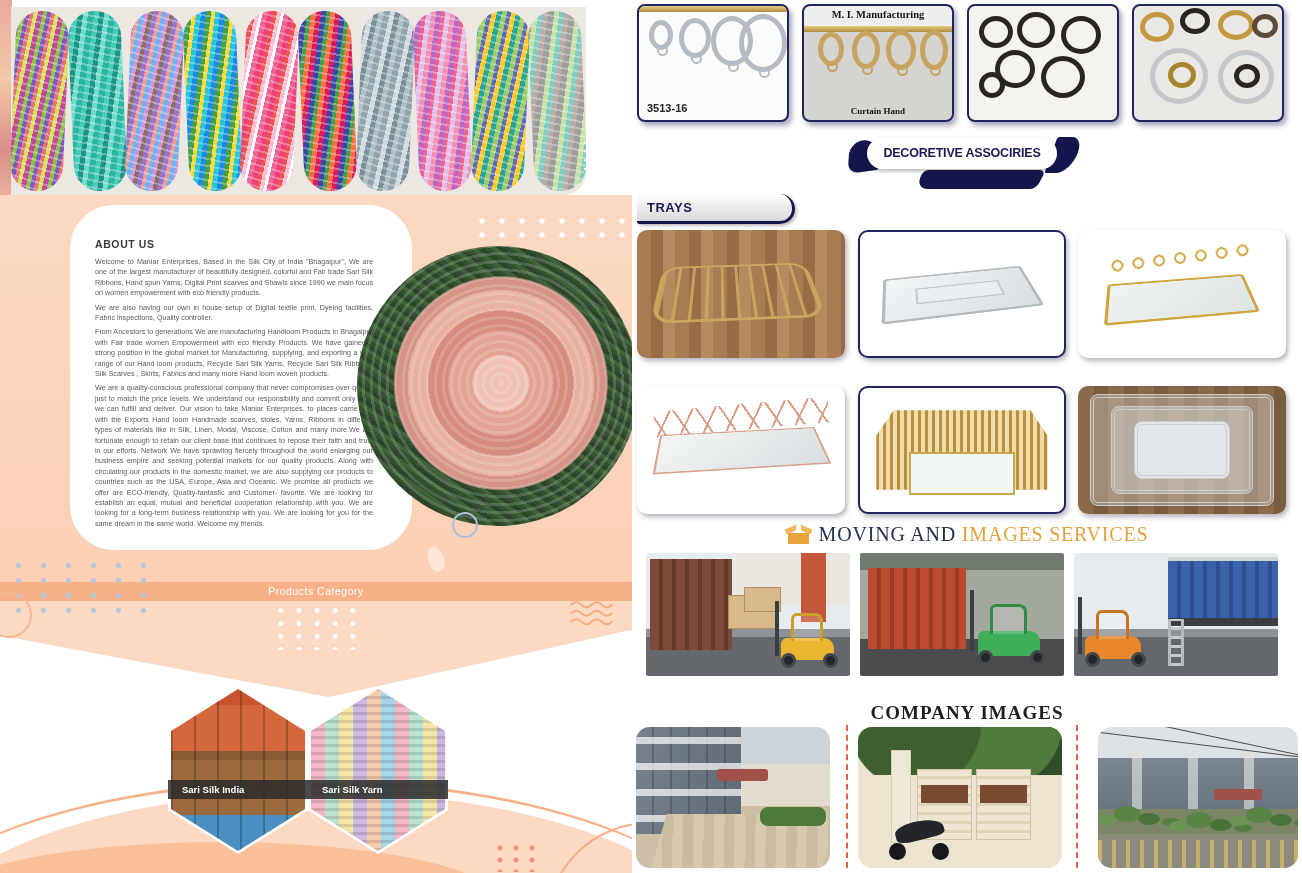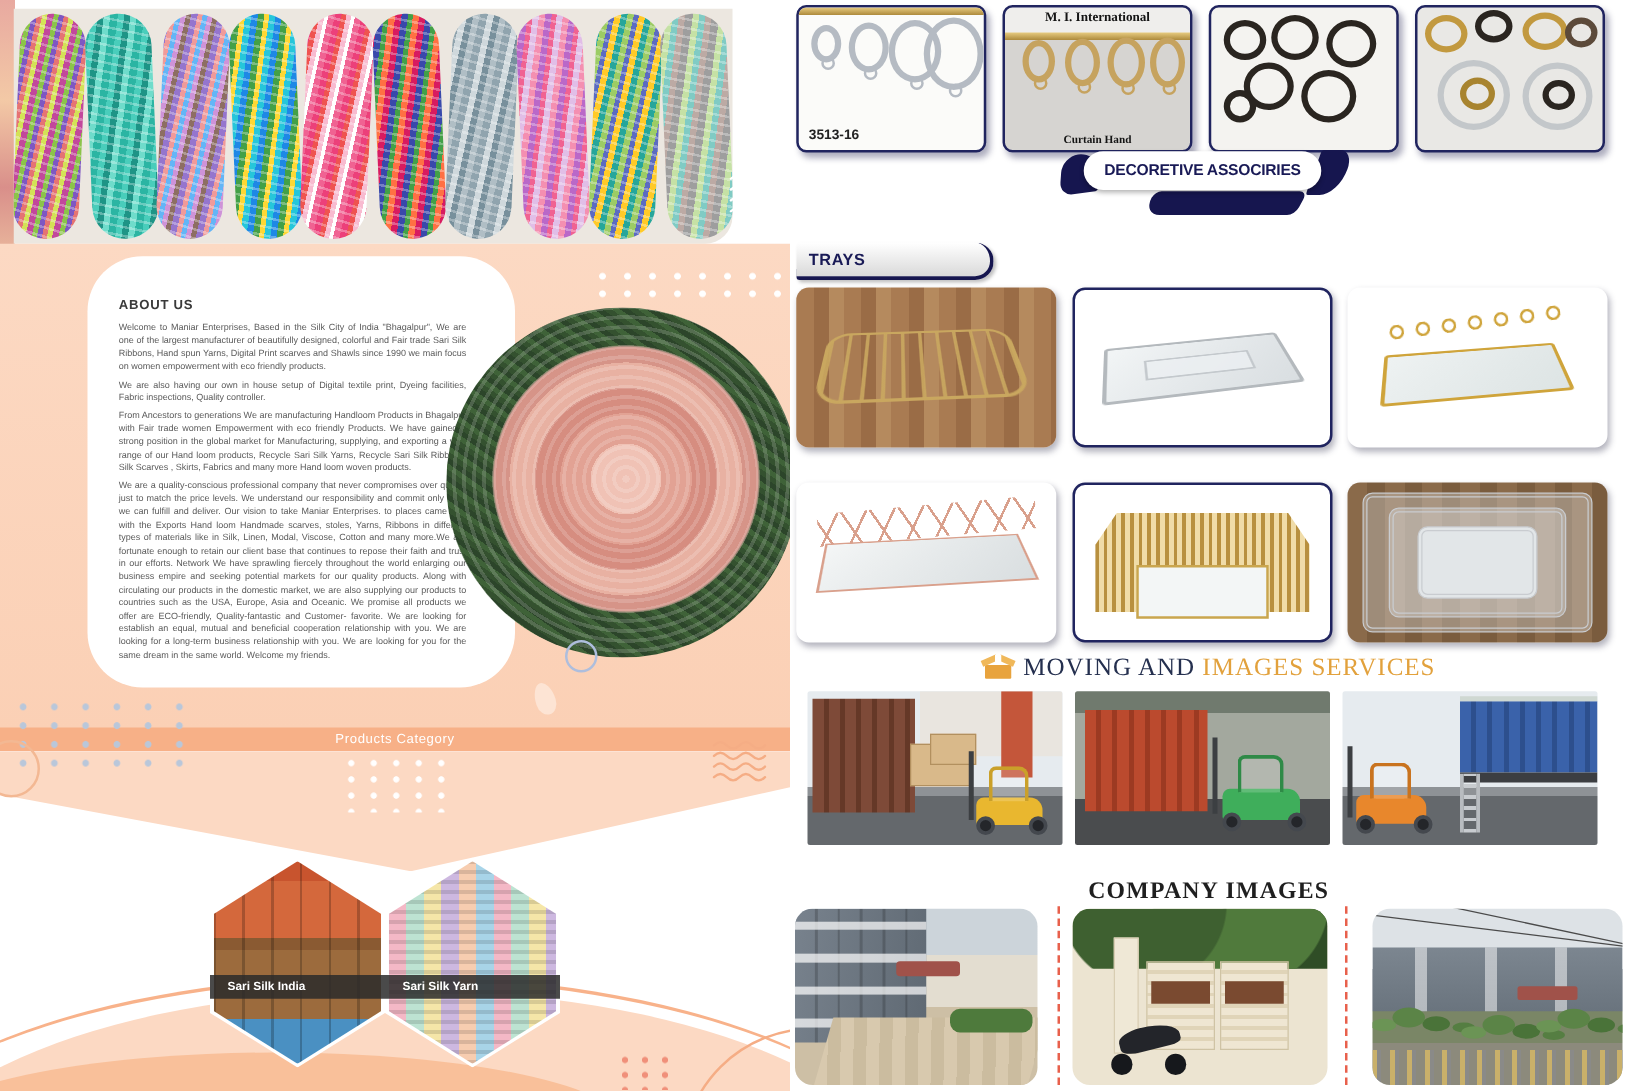--- a/index.html
+++ b/index.html
@@ -120,21 +120,21 @@
   .c3 .ring{color:#2a2520;}
   .c3 .ring::after{display:none;}
   .c4{left:500px;background:#e9e8e5;}
   .c4 .ring::after{display:none;}
   .pcode{position:absolute;left:8px;bottom:6px;font-size:11px;font-weight:bold;color:#222;}
   .pbrand{position:absolute;left:0;right:0;top:3px;text-align:center;font-family:"Liberation Serif",serif;
     font-weight:bold;font-size:10.5px;color:#141414;}
   .pcaption{position:absolute;left:0;right:0;bottom:4px;text-align:center;font-family:"Liberation Serif",serif;
     font-weight:bold;font-size:9px;color:#141414;}
 
-  .banner{position:absolute;left:223px;top:120px;width:214px;height:46px;}
+  .banner{position:absolute;left:223px;top:137px;width:214px;height:46px;}
   .banner .b-left{left:-6px;top:3px;width:30px;height:32px;background:#16164f;
     border-radius:70% 100% 10% 60%;transform:skewX(-12deg) rotate(-8deg);}
   .banner .b-right{right:-8px;top:0;width:26px;height:36px;background:#16164f;
     border-radius:10% 60% 80% 10%;transform:skewX(-20deg);}
   .banner .b-under{right:28px;bottom:-6px;width:122px;height:19px;background:#16164f;
     border-radius:10px 12px 12px 26px;transform:skewX(-28deg);}
   .banner .b-pill{position:absolute;left:12px;top:1px;width:190px;height:31px;background:#fff;
     border-radius:16px;box-shadow:0 2px 4px rgba(0,0,0,.3);}
   .banner .b-text{position:absolute;left:12px;top:1px;width:190px;height:31px;line-height:31px;text-align:center;
     color:#191a56;font-weight:bold;font-size:12.5px;letter-spacing:-.2px;}
@@ -340,21 +340,21 @@
     <figure class="pcard c1">
       <i class="rod"></i>
       <i class="ring" style="left:10px;top:14px;width:24px;height:30px;"></i>
       <i class="ring" style="left:40px;top:12px;width:32px;height:40px;"></i>
       <i class="ring" style="left:72px;top:10px;width:42px;height:50px;"></i>
       <i class="ring" style="left:100px;top:8px;width:48px;height:58px;"></i>
       <figcaption class="pcode">3513-16</figcaption>
     </figure>
 
     <figure class="pcard c2">
-      <figcaption class="pbrand">M. I. International</figcaption>
+      <figcaption class="pbrand">M. I. Manufacturing</figcaption>
       <i class="rod" style="top:20px;"></i>
       <i class="ring" style="left:14px;top:26px;width:26px;height:34px;"></i>
       <i class="ring" style="left:48px;top:25px;width:28px;height:38px;"></i>
       <i class="ring" style="left:82px;top:24px;width:30px;height:40px;"></i>
       <i class="ring" style="left:116px;top:24px;width:28px;height:40px;"></i>
       <figcaption class="pcaption">Curtain Hand</figcaption>
     </figure>
 
     <figure class="pcard c3">
       <i class="ring" style="left:10px;top:10px;width:34px;height:32px;"></i>

